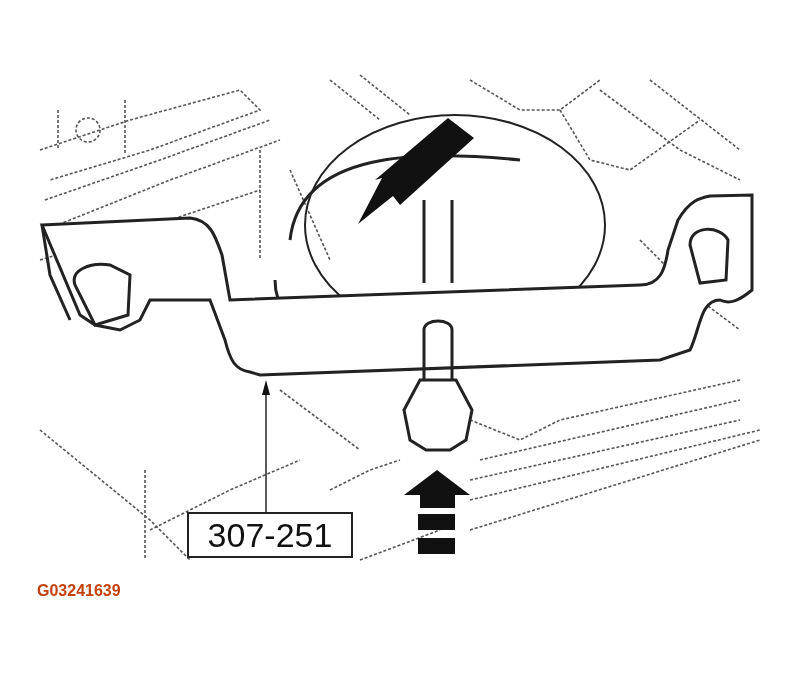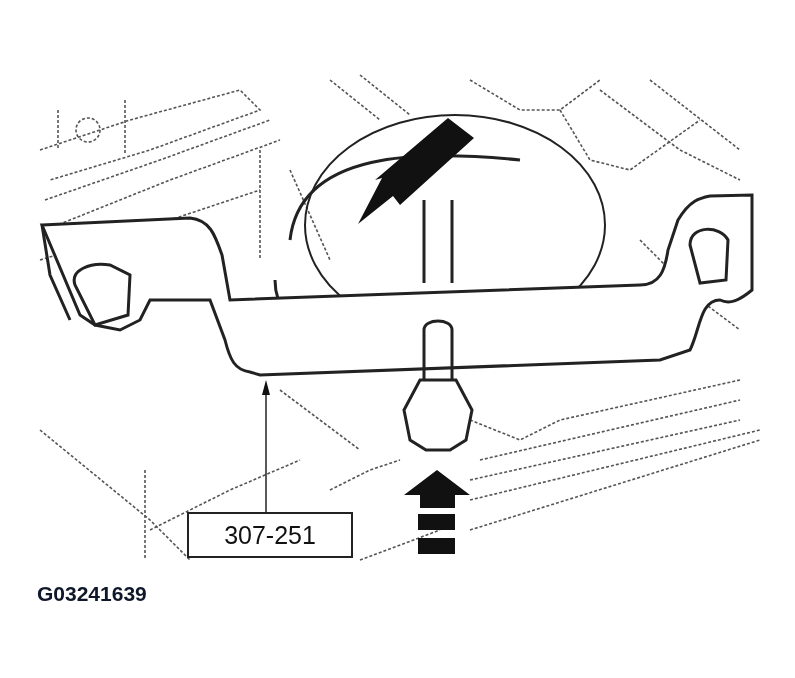--- a/index.html
+++ b/index.html
@@ -2,24 +2,24 @@
 <html><head>
 <meta charset="utf-8">
 <style>
   html, body { margin:0; padding:0; background:#ffffff; }
   body { width:795px; height:678px; position:relative; overflow:hidden; font-family:"Liberation Sans", sans-serif; }
   #figure { position:absolute; left:0; top:0; width:795px; height:678px; }
   .tool-label-box {
     position:absolute; left:187px; top:512px; width:166px; height:46px;
     border:2px solid #222; box-sizing:border-box; background:#fff;
     display:flex; align-items:center; justify-content:center;
-    font-size:25px; color:#111; letter-spacing:0px;
+    font-size:34px; color:#111; letter-spacing:0px;
   }
   .figure-id {
-    position:absolute; left:37px; top:582px; font-size:21px; color:#0f172a; font-weight:bold;
+    position:absolute; left:37px; top:582px; font-size:16px; color:#c2410c; font-weight:bold;
   }
 </style>
 </head>
 <body>
 
 <div id="figure">
 <svg width="795" height="678" viewBox="0 0 795 678" xmlns="http://www.w3.org/2000/svg">
   <g fill="none" stroke="#555" stroke-width="1.6" stroke-dasharray="3,2">
 
     <path d="M40 150 L130 120 L240 90 L260 110 L150 150 L50 180"></path>

